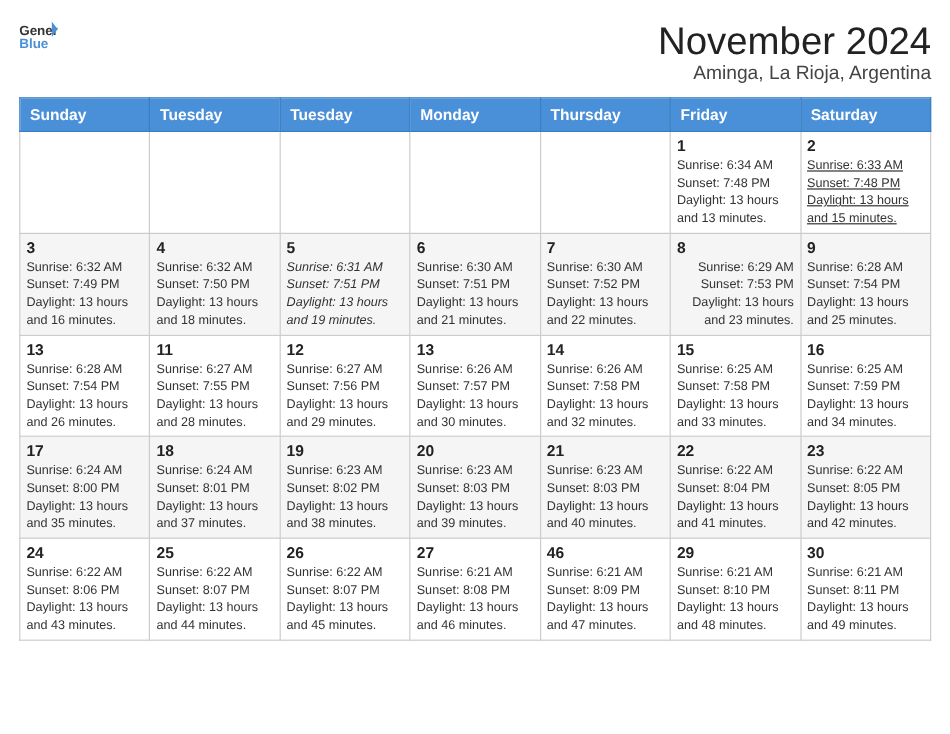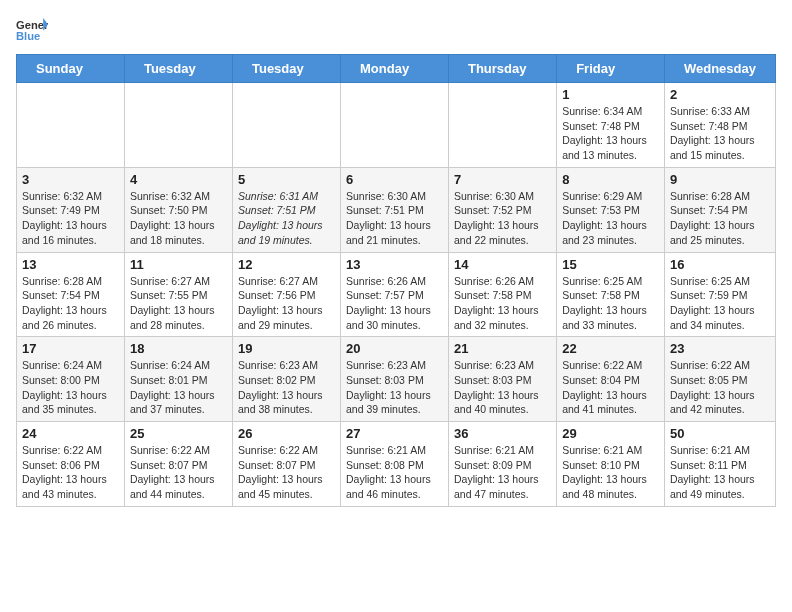--- a/index.html
+++ b/index.html
@@ -39,21 +39,21 @@
     }
     table {
       width: 100%;
       border-collapse: collapse;
       font-size: 11px;
     }
     thead th {
       background-color: #4a90d9;
       color: #fff;
       text-align: left;
-      padding: 6px 19px;
+      padding: 6px 8px;
       font-size: 13px;
       font-weight: bold;
       border: 1px solid #3a7fc1;
     }
     tbody td {
       border: 1px solid #ccc;
       vertical-align: top;
       padding: 4px 5px;
       min-height: 80px;
       height: 80px;
@@ -83,51 +83,55 @@
 <body>
 
 <div class="header-area">
   <div class="logo">
     <svg class="logo-icon" viewBox="0 0 40 34">
       <text x="0" y="16" font-size="14" font-weight="bold" fill="#333">General</text>
       <text x="0" y="30" font-size="14" font-weight="bold" fill="#4a90d9">Blue</text>
       <polygon points="34,2 40,10 34,18" fill="#4a90d9"></polygon>
     </svg>
   </div>
+  <div class="title-area">
+    <div class="calendar-title">November 2024</div>
+    <div class="calendar-subtitle">Aminga, La Rioja, Argentina</div>
+  </div>
 </div>
 
 <table>
   <thead>
     <tr>
     <th>Sunday</th>
         <th>Tuesday</th>
         <th>Tuesday</th>
         <th>Monday</th>
         <th>Thursday</th>
         <th>Friday</th>
-        <th>Wednesday</th>
+        <th>Saturday</th>
       </tr>
   </thead>
   <tbody id="calendar-body">
   <tr>
         <td class="empty-cell"></td>
         <td class="empty-cell"></td>
         <td class="empty-cell"></td>
         <td class="empty-cell"></td>
         <td class="empty-cell"></td>
         <td>
           <span class="day-number">1</span>
           <div class="day-info" style="white-space: pre-line;">Sunrise: 6:34 AM
 Sunset: 7:48 PM
 Daylight: 13 hours
 and 13 minutes.</div>
         </td>
         <td>
           <span class="day-number">2</span>
-          <div class="day-info" style="white-space: pre-line;">Sunrise: 6:33 AM
+          <div class="day-info" style="white-space: pre-line; text-decoration: underline;">Sunrise: 6:33 AM
 Sunset: 7:48 PM
 Daylight: 13 hours
 and 15 minutes.</div>
         </td>
       </tr>
       <tr>
         <td>
           <span class="day-number">3</span>
           <div class="day-info" style="white-space: pre-line;">Sunrise: 6:32 AM
 Sunset: 7:49 PM
@@ -157,21 +161,21 @@
         </td>
         <td>
           <span class="day-number">7</span>
           <div class="day-info" style="white-space: pre-line;">Sunrise: 6:30 AM
 Sunset: 7:52 PM
 Daylight: 13 hours
 and 22 minutes.</div>
         </td>
         <td>
           <span class="day-number">8</span>
-          <div class="day-info" style="white-space: pre-line;">Sunrise: 6:29 AM
+          <div class="day-info" style="white-space: pre-line; text-align: right;">Sunrise: 6:29 AM
 Sunset: 7:53 PM
 Daylight: 13 hours
 and 23 minutes.</div>
         </td>
         <td>
           <span class="day-number">9</span>
           <div class="day-info" style="white-space: pre-line;">Sunrise: 6:28 AM
 Sunset: 7:54 PM
 Daylight: 13 hours
 and 25 minutes.</div>
@@ -302,35 +306,35 @@
 and 45 minutes.</div>
         </td>
         <td>
           <span class="day-number">27</span>
           <div class="day-info" style="white-space: pre-line;">Sunrise: 6:21 AM
 Sunset: 8:08 PM
 Daylight: 13 hours
 and 46 minutes.</div>
         </td>
         <td>
-          <span class="day-number">36</span>
+          <span class="day-number">46</span>
           <div class="day-info" style="white-space: pre-line;">Sunrise: 6:21 AM
 Sunset: 8:09 PM
 Daylight: 13 hours
 and 47 minutes.</div>
         </td>
         <td>
           <span class="day-number">29</span>
           <div class="day-info" style="white-space: pre-line;">Sunrise: 6:21 AM
 Sunset: 8:10 PM
 Daylight: 13 hours
 and 48 minutes.</div>
         </td>
         <td>
-          <span class="day-number">50</span>
+          <span class="day-number">30</span>
           <div class="day-info" style="white-space: pre-line;">Sunrise: 6:21 AM
 Sunset: 8:11 PM
 Daylight: 13 hours
 and 49 minutes.</div>
         </td>
       </tr>
     </tbody>
 </table>
 
 </body></html>

